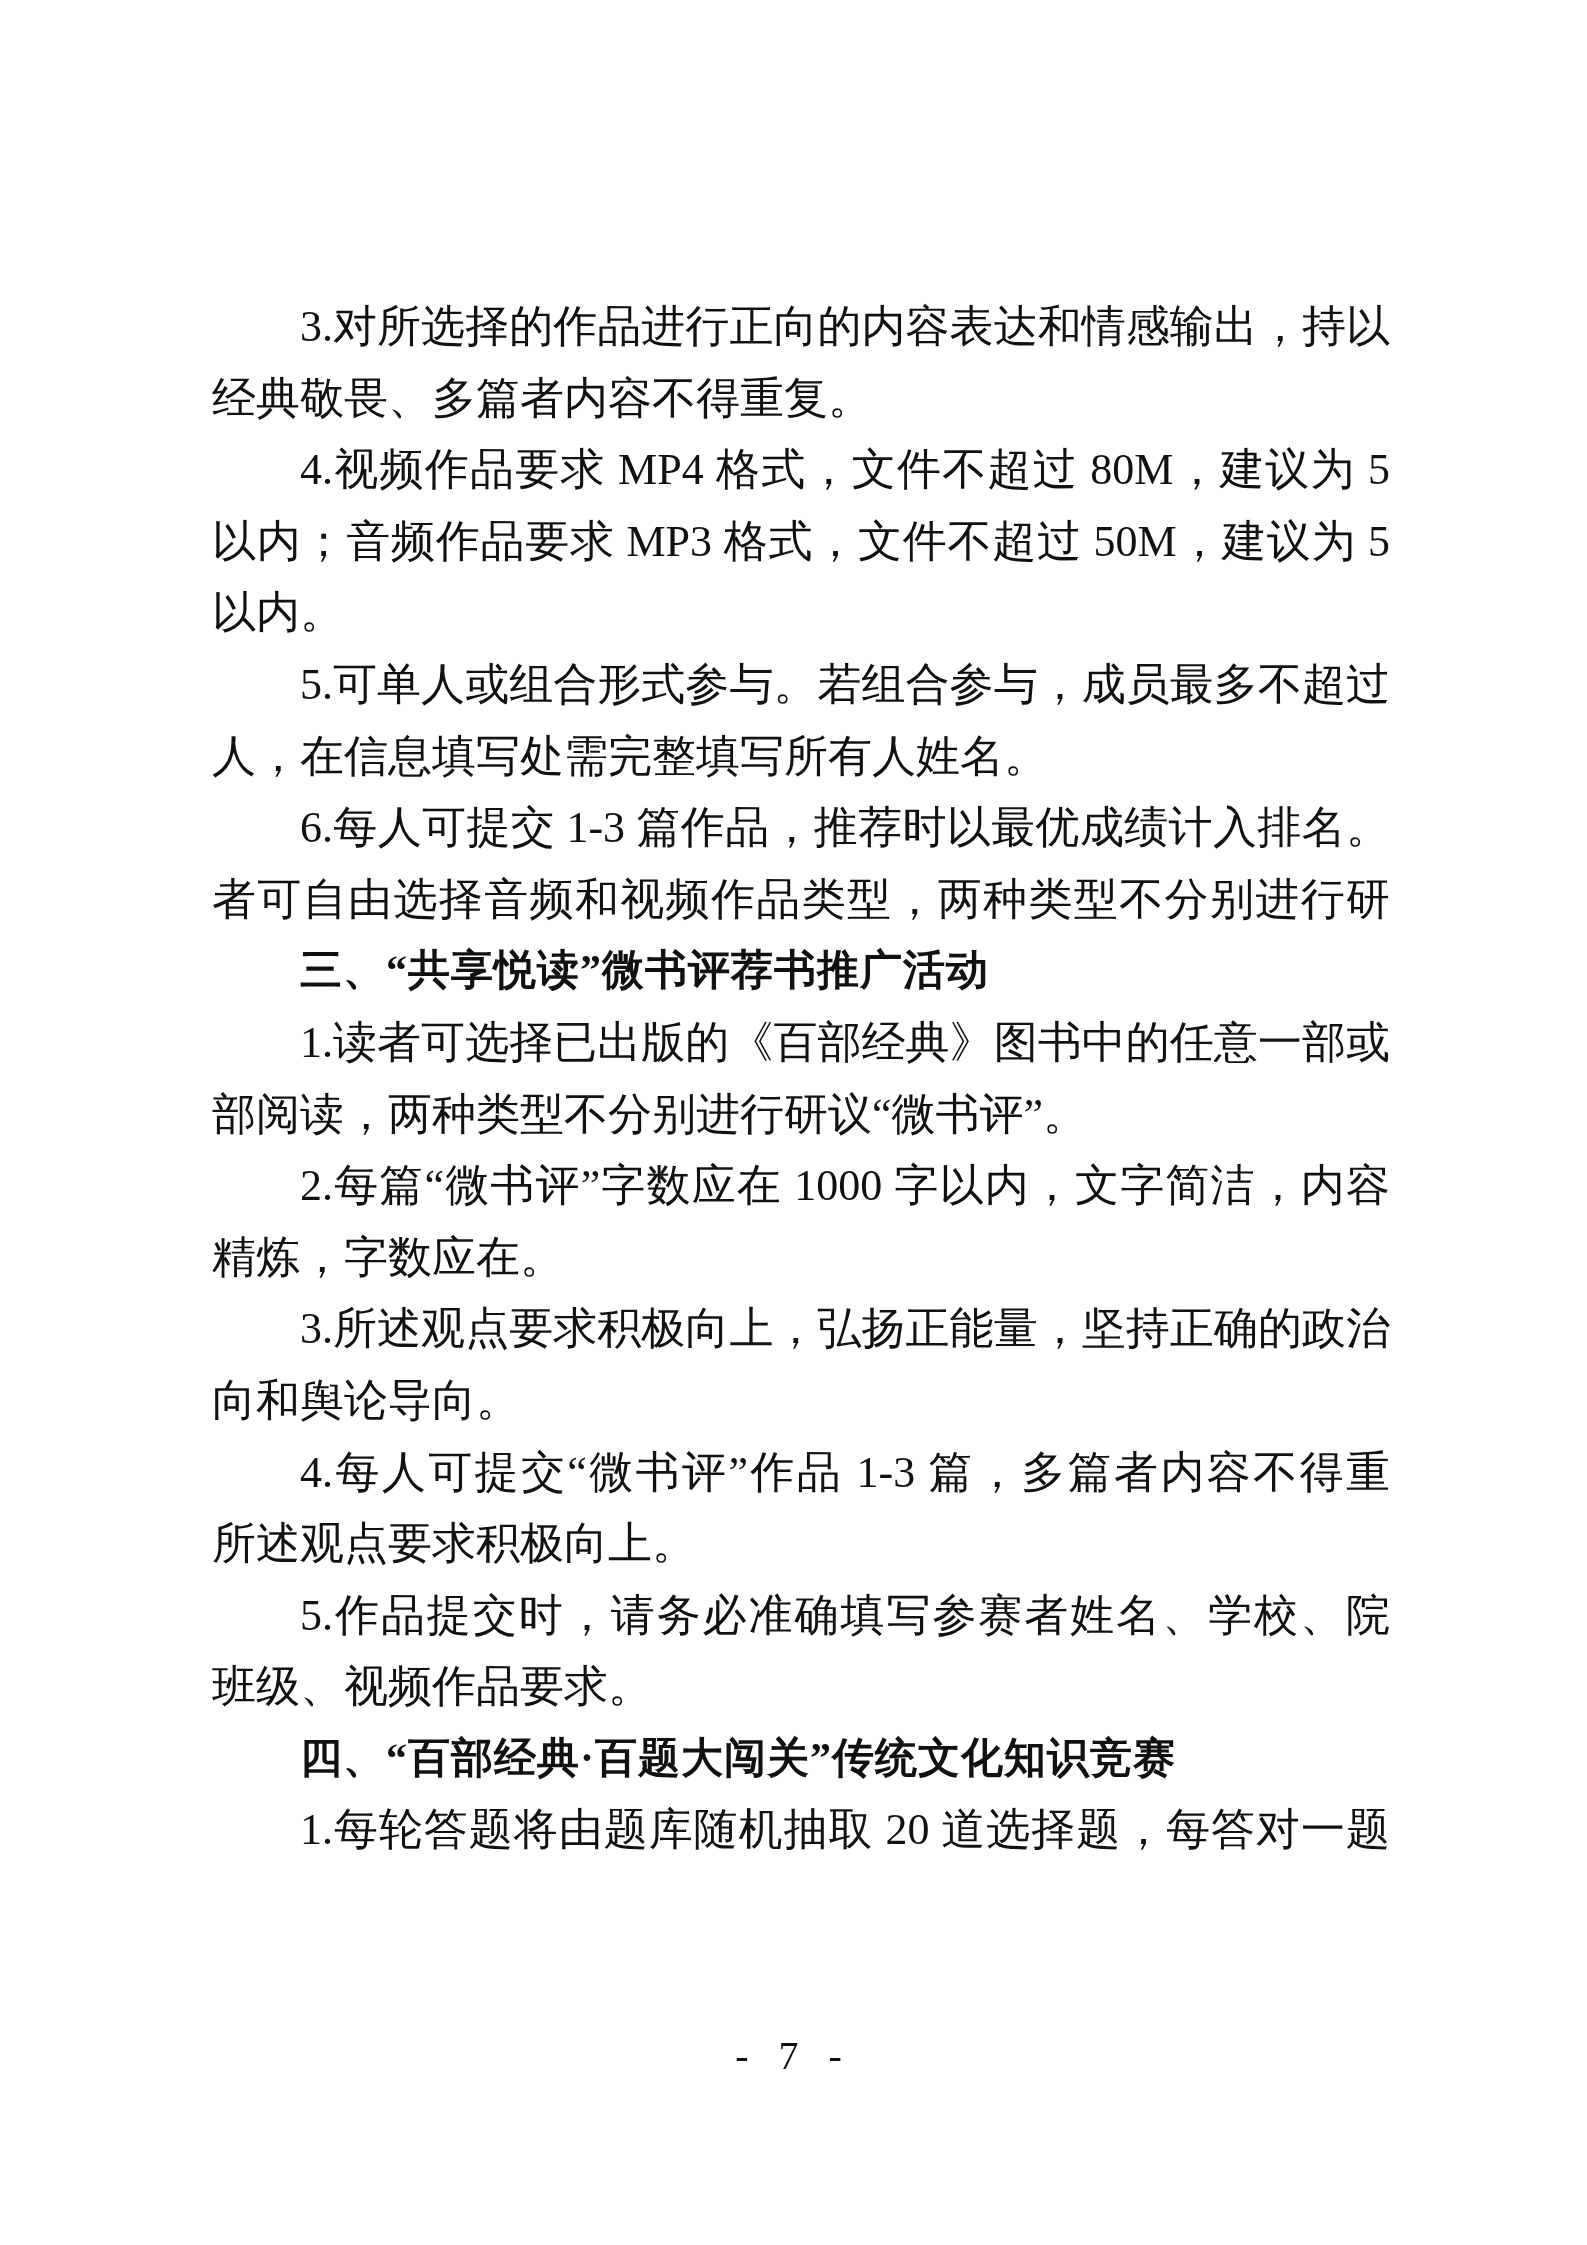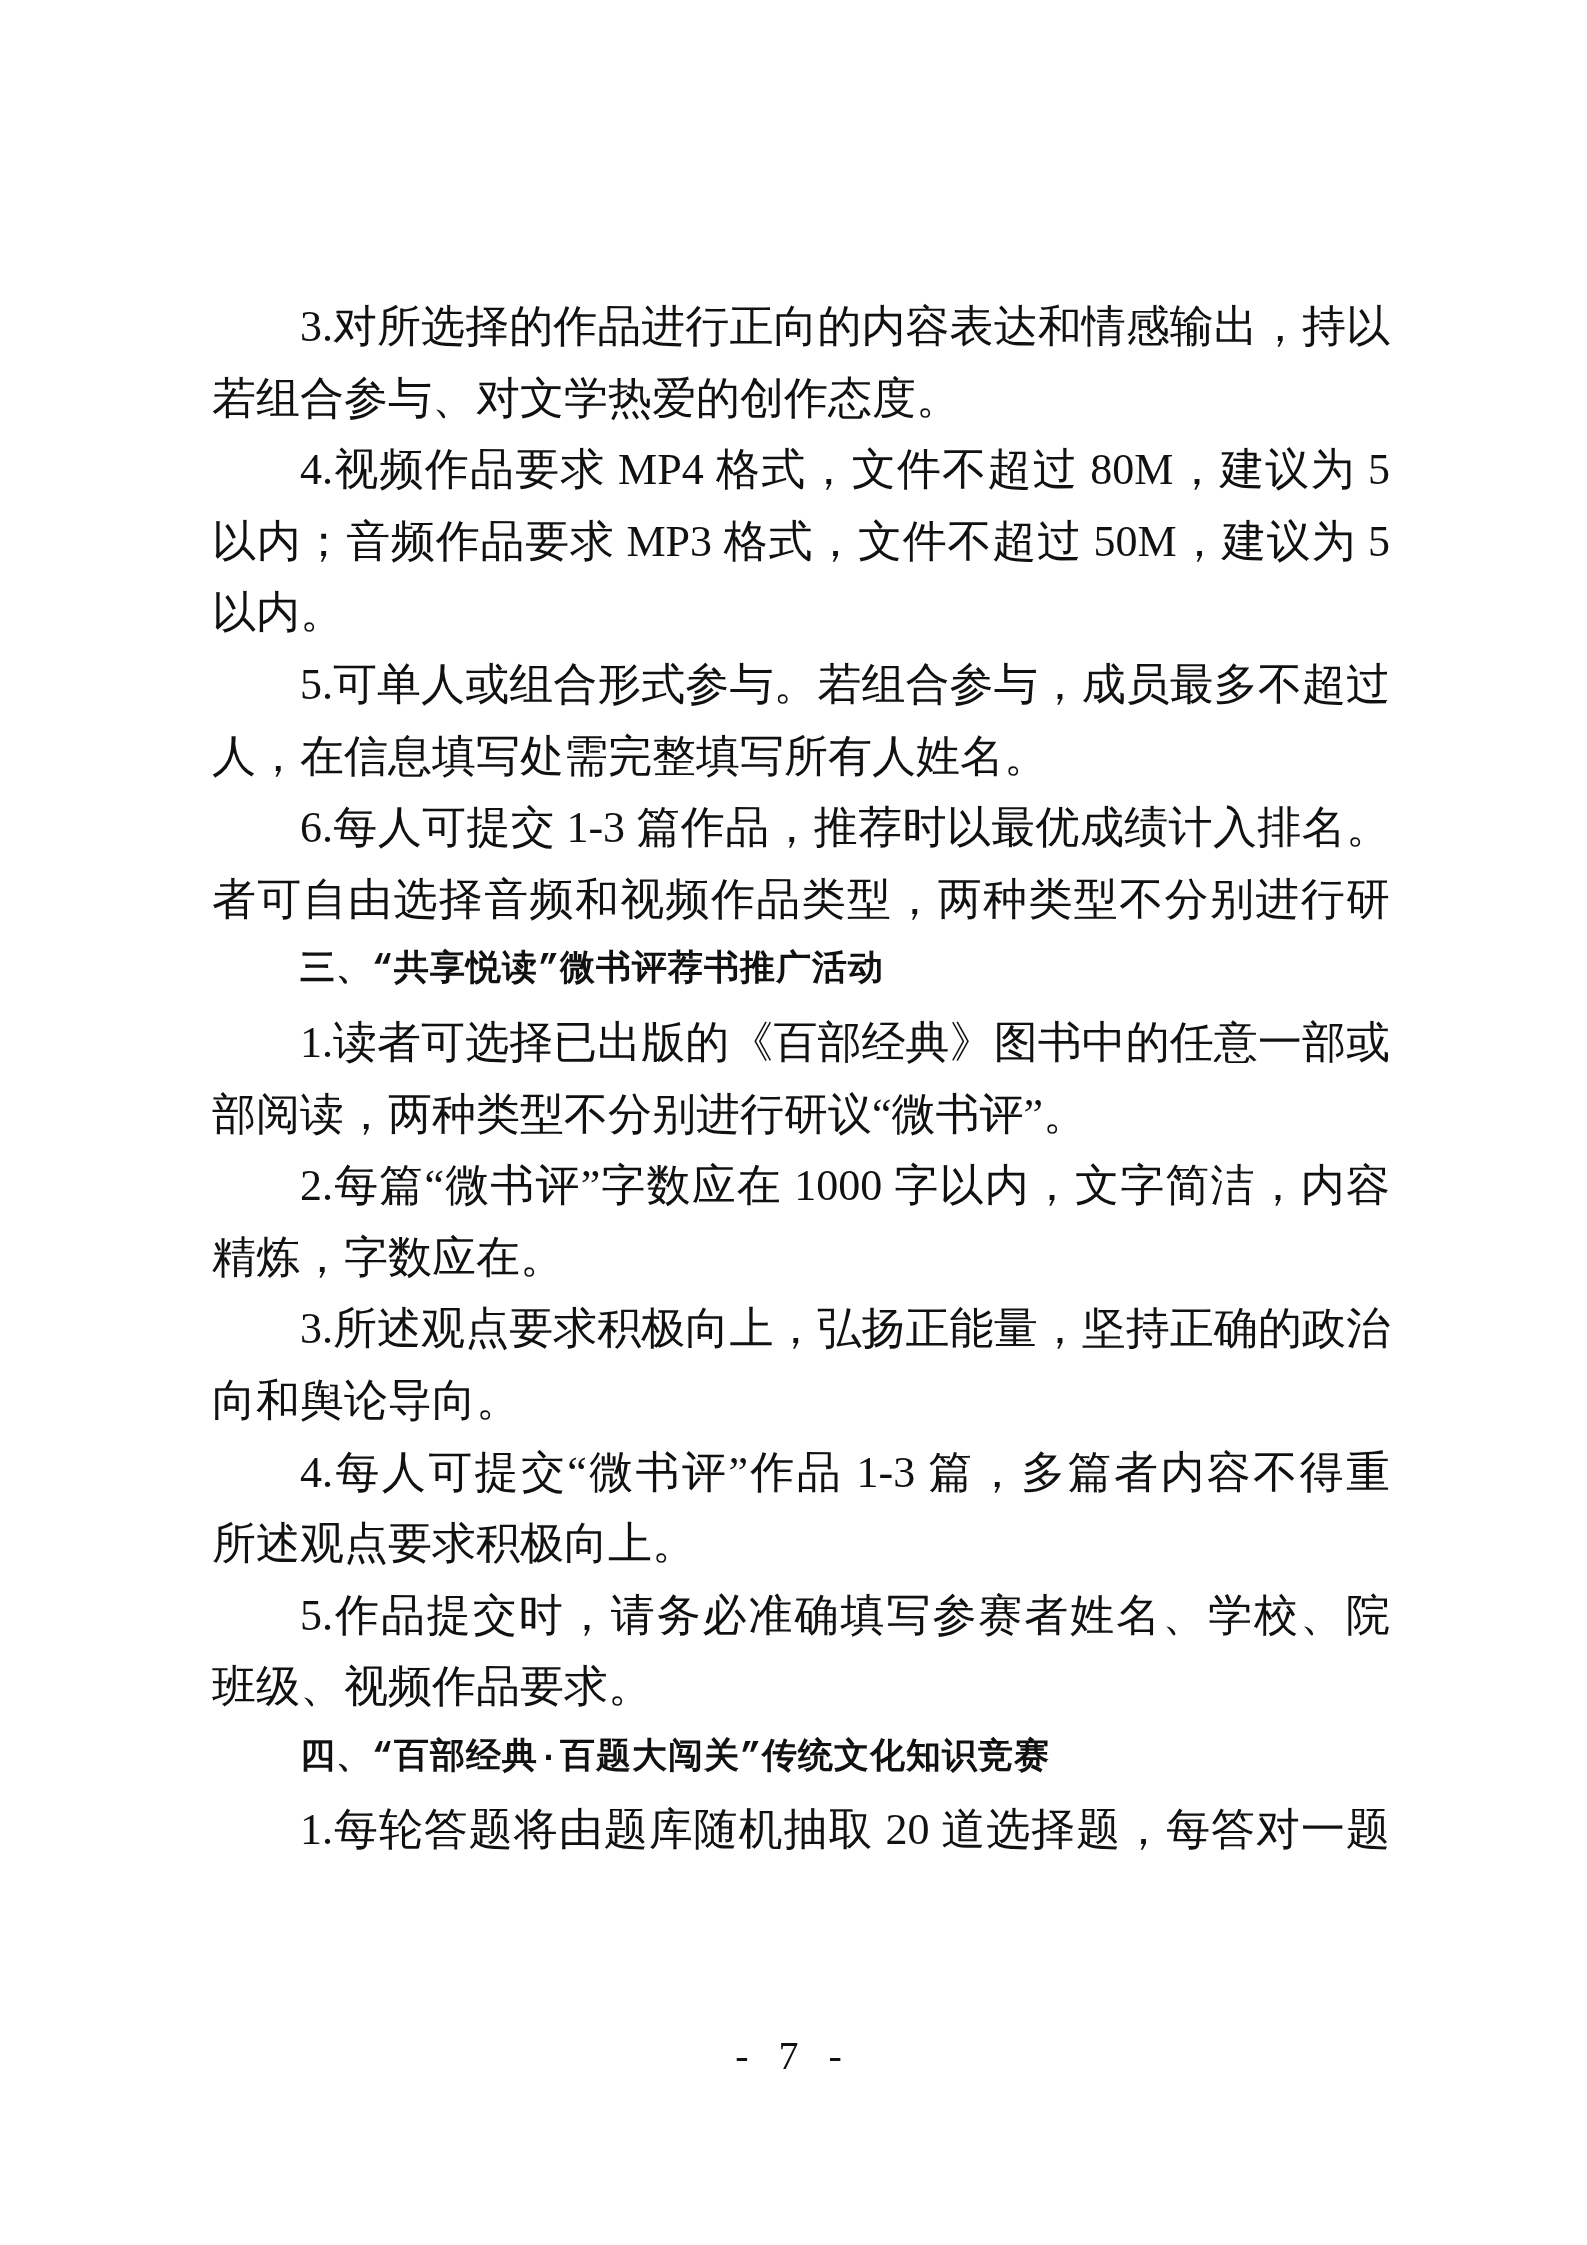--- a/index.html
+++ b/index.html
@@ -32,44 +32,44 @@
   .line.jz {
     white-space: normal;
     text-align: justify;
     text-align-last: justify;
     overflow: hidden;
   }
   .line.indent {
     padding-left: 88px;
   }
   .line.heading {
-    font-family: Liberation Mono, monospace;
+    font-family: Liberation Serif, serif;
     font-weight: bold;
-    font-size: 35px;
+    font-size: 42px;
     letter-spacing: 1px;
   }
   .page-number {
     position: absolute;
     top: 2032px;
     left: 0;
     width: 100%;
     text-align: center;
     font-family: "Liberation Serif", "DejaVu Serif", serif;
     font-size: 40px;
     letter-spacing: 10px;
     color: #111111;
   }
 </style>
 </head>
 <body>
 
 <div class="page">
   <div class="content">
     <div class="line jz indent">3.对所选择的作品进行正向的内容表达和情感输出，持以对</div>
-    <div class="line">若组合参与、对文学热爱的创作态度。</div>
+    <div class="line">经典敬畏、多篇者内容不得重复。</div>
     <div class="line jz indent">4.视频作品要求 MP4 格式，文件不超过 80M，建议为 5 分钟</div>
     <div class="line jz">以内；音频作品要求 MP3 格式，文件不超过 50M，建议为 5 分钟</div>
     <div class="line">以内。</div>
     <div class="line jz indent">5.可单人或组合形式参与。若组合参与，成员最多不超过 4</div>
     <div class="line">人，在信息填写处需完整填写所有人姓名。</div>
     <div class="line jz indent">6.每人可提交 1-3 篇作品，推荐时以最优成绩计入排名。读</div>
     <div class="line jz">者可自由选择音频和视频作品类型，两种类型不分别进行研议，</div>
     <div class="line heading indent">三、“共享悦读”微书评荐书推广活动</div>
     <div class="line jz indent">1.读者可选择已出版的《百部经典》图书中的任意一部或多</div>
     <div class="line">部阅读，两种类型不分别进行研议“微书评”。</div>

